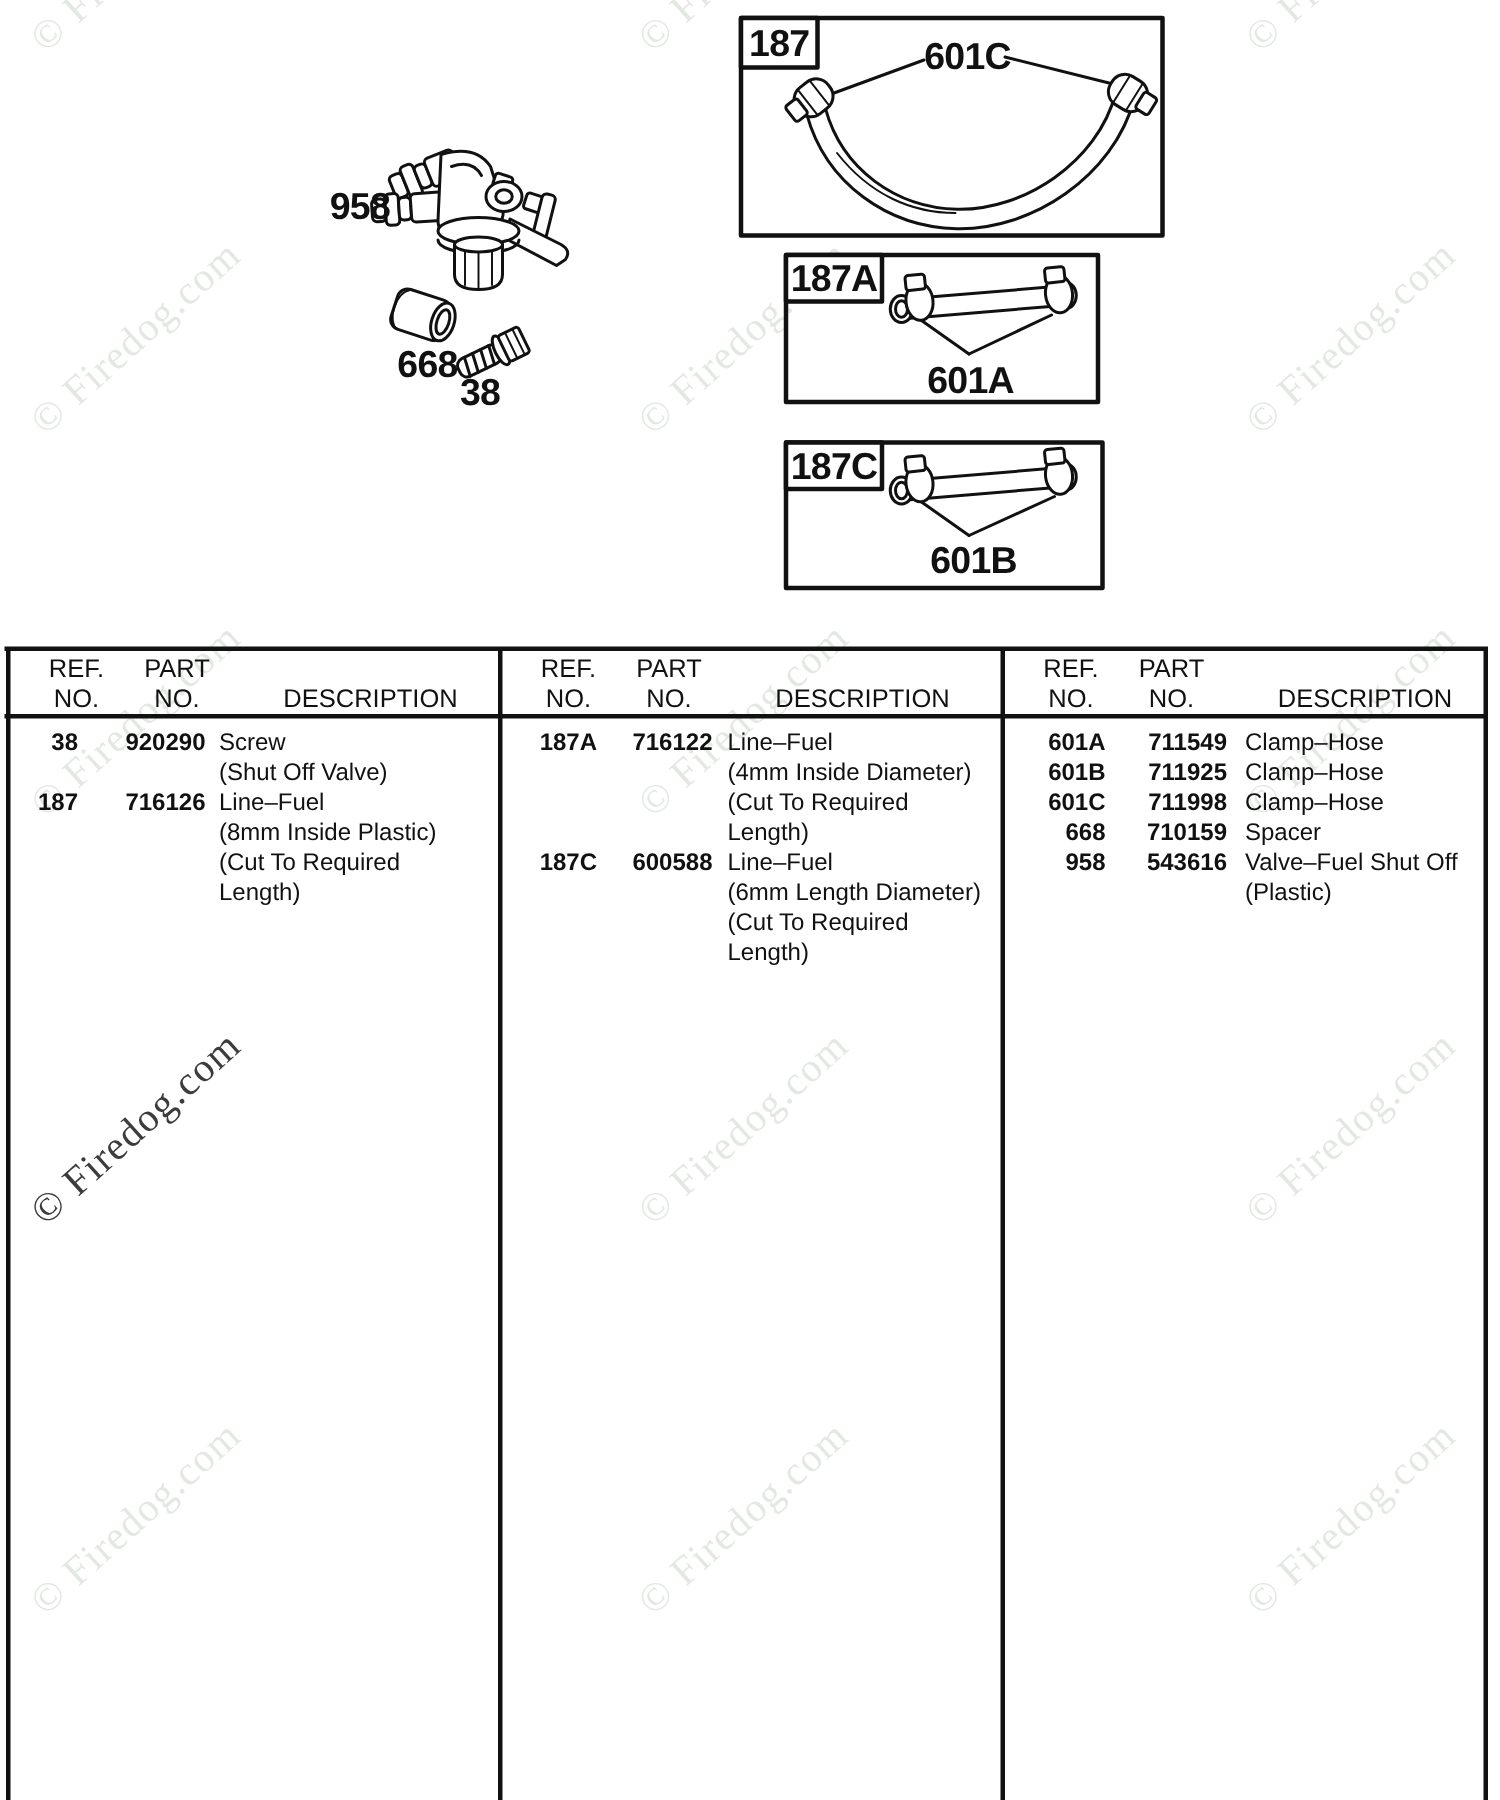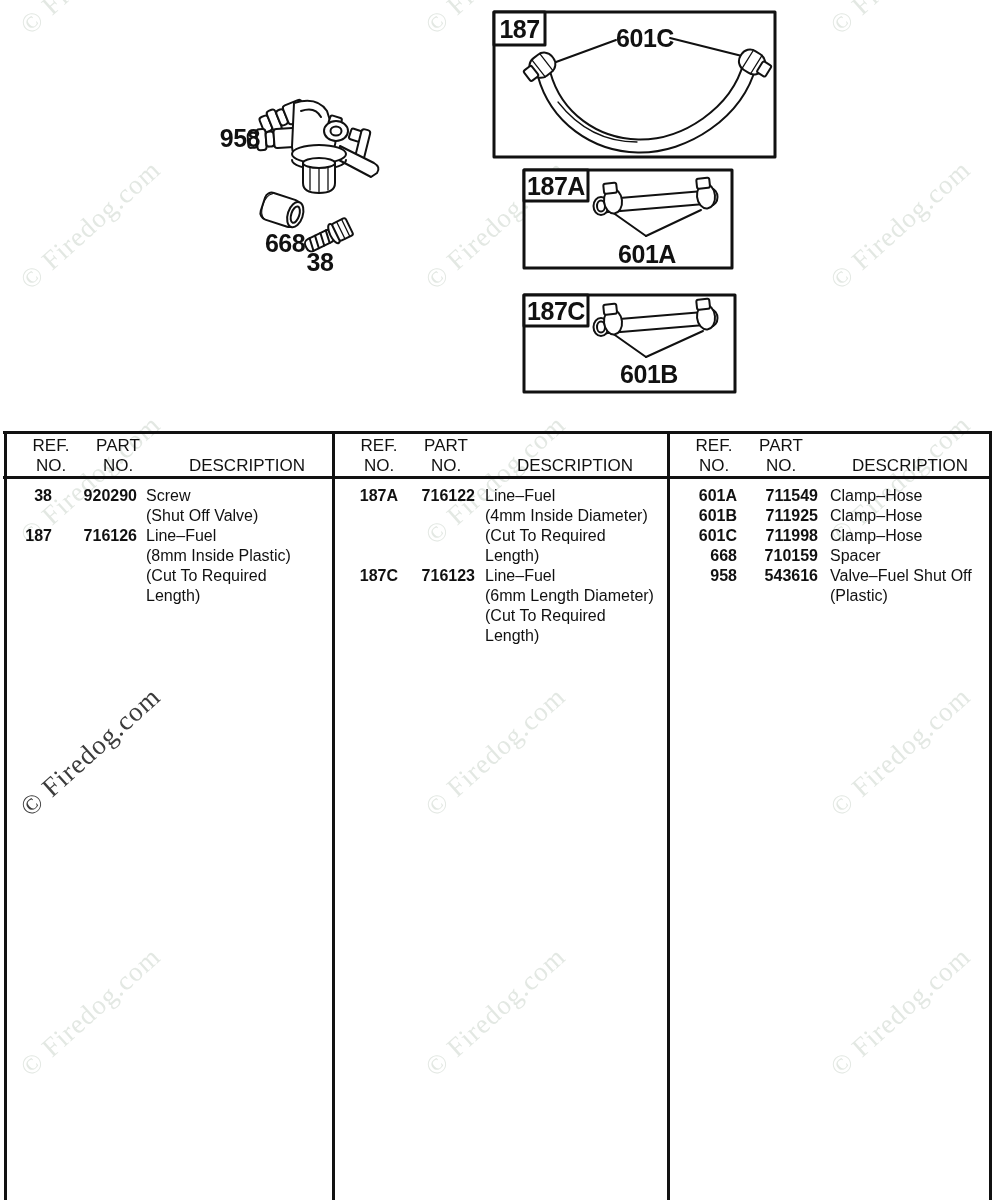--- a/index.html
+++ b/index.html
@@ -265,21 +265,21 @@
           <span class="part"></span>
           <span class="desc">(Cut To Required</span>
         </div>
         <div class="line">
           <span class="ref"></span>
           <span class="part"></span>
           <span class="desc">Length)</span>
         </div>
         <div class="line">
           <span class="ref">187C</span>
-          <span class="part">716123</span>
+          <span class="part">600588</span>
           <span class="desc">Line–Fuel</span>
         </div>
         <div class="line">
           <span class="ref"></span>
           <span class="part"></span>
           <span class="desc">(6mm Length Diameter)</span>
         </div>
         <div class="line">
           <span class="ref"></span>
           <span class="part"></span>

